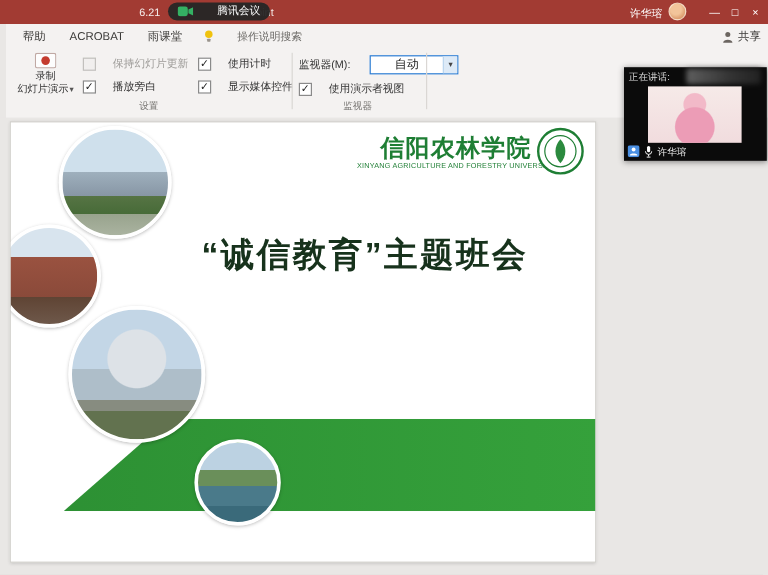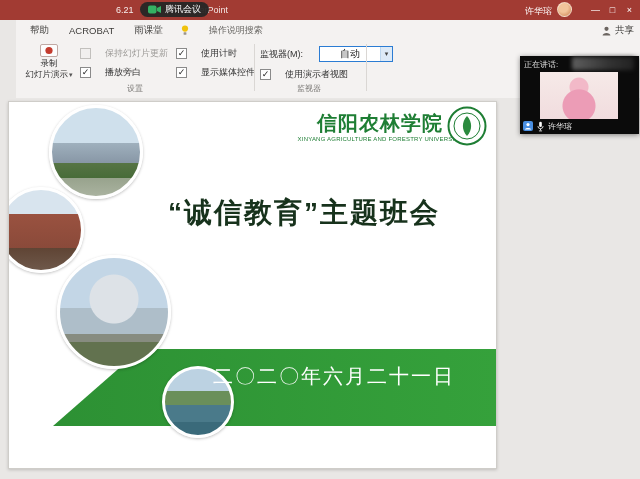--- a/index.html
+++ b/index.html
@@ -6,31 +6,31 @@
   *{box-sizing:border-box;}
   .screen{
     position:relative;width:640px;height:479px;overflow:hidden;
     background:#e9e7e5;font-family:"Liberation Sans",sans-serif;
     -webkit-font-smoothing:antialiased;
   }
   
   .titlebar{position:absolute;left:0;top:0;right:0;height:20px;background:#a23b33;color:#fff;}
   .tb-time{position:absolute;left:116px;top:5px;font-size:9px;color:#f7efee;}
   .meet-pill{position:absolute;left:140px;top:2px;height:15px;padding:0 8px;border-radius:8px;
-    background:rgba(38,38,38,.95);display:flex;align-items:center;gap:4px;z-index:2;
+    background:rgba(38,38,38,.95);display:flex;align-items:center;gap:20px;z-index:2;
     font-size:9px;color:#fff;cursor:default;}
   .tb-title{position:absolute;left:182px;top:5px;font-size:9px;color:#f3e6e4;z-index:1;white-space:nowrap;}
   .tb-user{position:absolute;right:88px;top:5px;font-size:9px;color:#fff;}
   .tb-avatar{position:absolute;right:68px;top:2px;width:15px;height:15px;border-radius:50%;
     background:radial-gradient(circle at 40% 35%, #f2c49a 0 40%, #c97b4a 100%);border:1px solid rgba(255,255,255,.5);}
   .win-btn{position:absolute;top:0;width:17px;height:20px;display:flex;align-items:center;justify-content:center;
     font-size:9px;color:#fff;cursor:default;}
   .wb-min{right:36px;} .wb-max{right:19px;} .wb-close{right:2px;}
   
-  .ribbon{position:absolute;left:16px;top:20px;right:0;height:89px;background:#f4f2f1;border-bottom:1px solid #cfccc9;}
+  .ribbon{position:absolute;left:5px;top:20px;right:0;height:89px;background:#f4f2f1;border-bottom:1px solid #cfccc9;}
   .tabs-row{position:relative;height:21px;display:flex;align-items:center;padding-left:4px;}
   .tab{padding:0 10px;font-size:9.5px;color:#3c3b39;height:21px;display:flex;align-items:center;cursor:default;}
   .tellme{display:flex;align-items:center;gap:20px;margin-left:8px;font-size:9px;color:#6a6865;}
   .share-btn{position:absolute;right:6px;top:0;height:21px;display:flex;align-items:center;gap:4px;
     font-size:9.5px;color:#3c3b39;cursor:default;}
   .ribbon-body{position:relative;height:55px;}
   .record-btn{position:absolute;left:6px;top:2px;width:54px;height:48px;text-align:center;
     font-size:8.5px;color:#333;line-height:1.25;cursor:default;}
   .record-btn svg{display:block;margin:1px auto 1px;}
   .rb-l2 .arrow{font-size:7px;color:#555;margin-left:1px;}
@@ -202,21 +202,20 @@
 
       <svg class="emblem" width="40" height="40" viewBox="0 0 40 40">
         <circle cx="20" cy="20" r="18.5" fill="#fff" stroke="#1e7e34" stroke-width="2"></circle>
         <circle cx="20" cy="20" r="13" fill="none" stroke="#1e7e34" stroke-width="1"></circle>
         <path d="M20 10 C14.5 16 14.5 24 20 30 C25.5 24 25.5 16 20 10 Z" fill="#2b8a3e"></path>
       </svg>
 
       <div class="slide-title">“诚信教育”主题班会</div>
 
       <div class="banner-text">
-        <div class="bt-l2">二〇二〇年六月二十一日</div>
       </div>
     </div>
   </div>
 
   <div class="meet-panel">
     <span class="mp-label">正在讲话:</span>
     <div class="mp-blur"></div>
     <div class="mp-video"></div>
     <div class="mp-footer">
       <svg width="10" height="10" viewBox="0 0 10 10">

